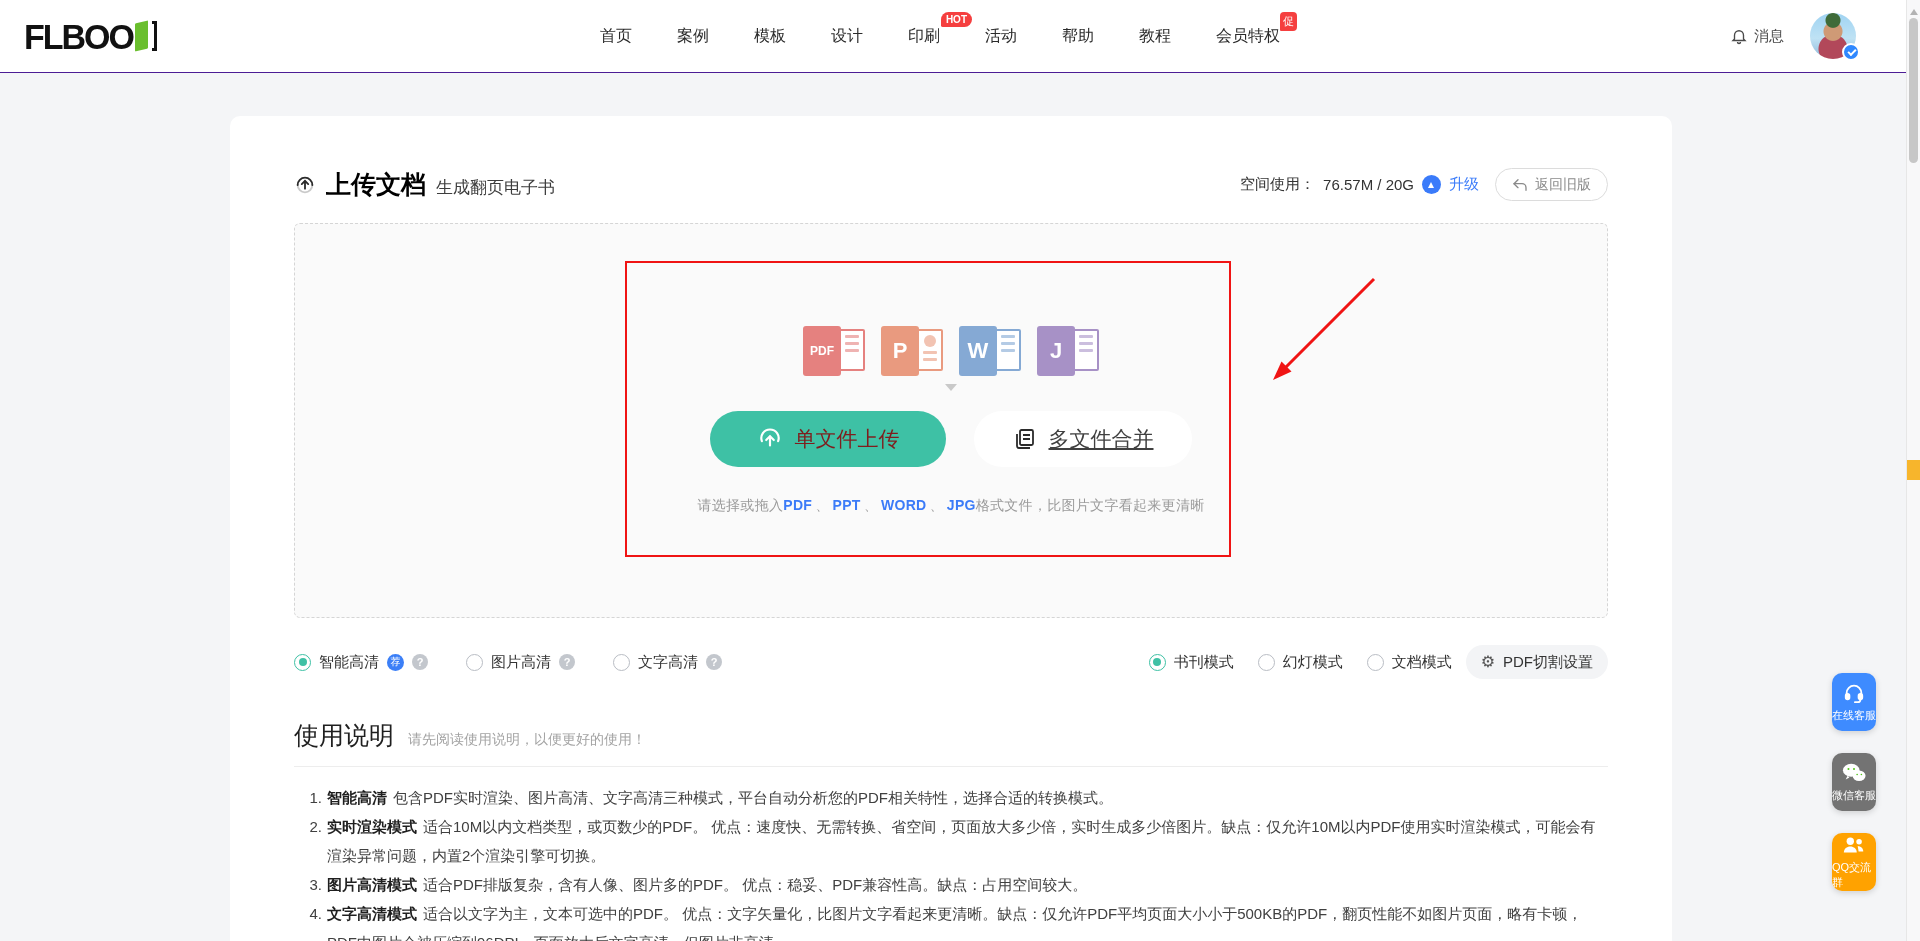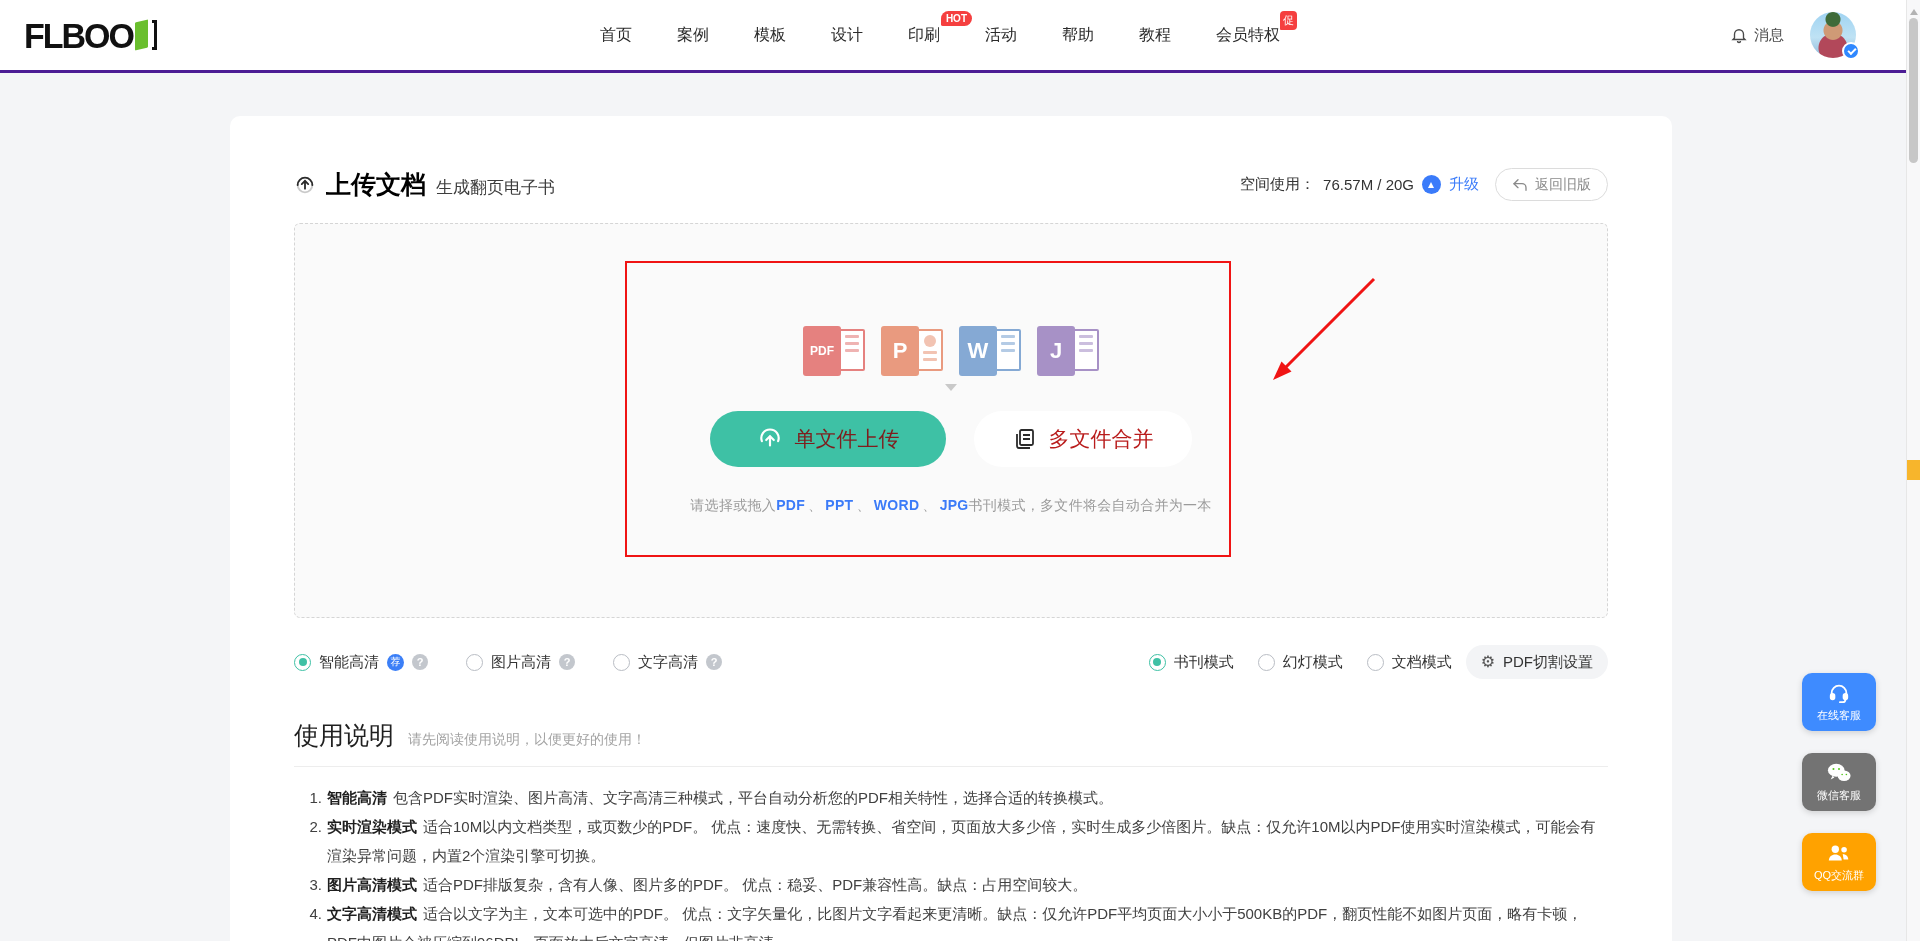--- a/index.html
+++ b/index.html
@@ -1,20 +1,20 @@
 <!DOCTYPE html>
 <html><head>
 <meta charset="utf-8">
 <style>
   * { margin:0; padding:0; box-sizing:border-box; }
   html,body { width:1920px; height:941px; overflow:hidden;
     font-family:"Liberation Sans","DejaVu Sans",sans-serif; background:#f4f5f7; }
 
   
-  .navbar { height:73px; background:#fff; border-bottom:3px solid #4c1d95;
+  .navbar { height:73px; background:#fff; border-bottom:1px solid #4c1d95;
     display:flex; align-items:center; padding:0 64px 0 24px; position:relative; z-index:5; }
   .logo-wrap { flex:1; display:flex; align-items:center; }
   .logo { display:flex; align-items:center; cursor:pointer; }
   .logo-text { font-size:34px; font-weight:800; letter-spacing:-2px; color:#111;
     font-family:"Liberation Sans",sans-serif; transform:scaleY(1.05); }
   .logo-book { width:24px; height:30px; margin-left:2px; position:relative; }
   .logo-book .green { position:absolute; left:0; top:1px; width:13px; height:28px;
     background:#6abf2e; transform:skewY(-14deg); border-radius:1px; }
   .logo-book .bar { position:absolute; right:2px; top:0; width:5px; height:30px;
     border:3px solid #111; border-left:none; }
@@ -77,21 +77,21 @@
   .ficon.word .page  { border-color:#85a9d4; } .ficon.word .page i { background:#b4cbe5; }
   .ficon.jpg  .front { background:#a791c6; font-size:22px; }
   .ficon.jpg  .page  { border-color:#a791c6; } .ficon.jpg .page i { background:#cbbede; }
   .tri-down { margin-top:8px; width:0; height:0; border:6px solid rgba(0,0,0,0);
     border-top:7px solid #c9c9c9; }
   .btn-row { display:flex; gap:28px; margin-top:14px; align-items:center; }
   .btn { height:56px; border:none; border-radius:28px; font-size:21px; display:flex;
     align-items:center; justify-content:center; gap:12px; cursor:pointer;
     font-family:inherit; }
   .btn-upload { width:236px; background:#3ec1a5; color:#7f1d1d; }
-  .btn-merge  { width:218px; background:#fff; color:#b91c1c; }
+  .btn-merge  { width:218px; background:#fff; color:#404040;text-decoration:underline; }
   .hint { margin-top:30px; font-size:14px; color:#9b9b9b; letter-spacing:.3px; }
   .hint b { color:#3b7bf8; font-weight:bold; }
   .hint .sep { margin:0 3px; }
 
   
   .anno-rect { position:absolute; left:625px; top:188px; width:606px; height:296px;
     border:2px solid #f01414; pointer-events:none; z-index:4; }
   .anno-arrow { position:absolute; left:1255px; top:195px; pointer-events:none; z-index:4; }
 
   
@@ -121,21 +121,21 @@
   .ins-title { font-size:25px; font-weight:500; color:#1f1f1f; }
   .ins-sub { font-size:14px; color:#a3a3a3;text-align:center; }
   .ins-list { margin-top:16px; margin-left:8px; }
   .ins-item { display:flex; font-size:15px; color:#404040; line-height:29px; }
   .ins-item .num { width:20px; flex:none; text-align:right; margin-right:5px; }
   .ins-item b { color:#1f1f1f; margin-right:6px; }
 
   
   .float-stack { position:fixed; right:44px; top:673px; display:flex; flex-direction:column;
     gap:22px; z-index:9; }
-  .fbtn { width:74px; height:58px; border-radius:10px; display:flex; flex-direction:column;
+  .fbtn { width:44px; height:58px; border-radius:10px; display:flex; flex-direction:column;
     align-items:center; justify-content:center; gap:4px; color:#fff; cursor:pointer;
     box-shadow:0 2px 6px rgba(0,0,0,.15); }
   .fbtn span { font-size:11px; }
   .fbtn.svc { background:#3e8bff; } .fbtn.wx { background:#737373; } .fbtn.qq { background:#ffa200; }
 
   
   .scrollbar { position:fixed; right:0; top:0; width:14px; height:941px; background:#f8f8f9;
     border-left:1px solid #e7e7e7; z-index:20; }
   .sb-up { position:absolute; top:5px; left:3px; width:0; height:0;
     border:4px solid rgba(0,0,0,0); border-bottom:6px solid #b3b3b3; }
@@ -258,21 +258,21 @@
         </button>
         <button class="btn btn-merge">
           <svg width="24" height="24" viewBox="0 0 24 24" fill="none" stroke="#2b2b2b" stroke-width="1.8" stroke-linejoin="round">
             <rect x="7" y="3" width="13" height="15" rx="1.5"></rect>
             <path d="M4 7v12a2 2 0 0 0 2 2h11"></path>
             <path d="M10 8h7M10 12h7"></path>
           </svg>
           <span>多文件合并</span>
         </button>
       </div>
-      <div class="hint"><span>请选择或拖入</span><b>PDF</b><span class="sep">、</span><b>PPT</b><span class="sep">、</span><b>WORD</b><span class="sep">、</span><b>JPG</b><span>书刊模式，多文件将会自动合并为一本</span></div>
+      <div class="hint"><span>请选择或拖入</span><b>PDF</b><span class="sep">、</span><b>PPT</b><span class="sep">、</span><b>WORD</b><span class="sep">、</span><b>JPG</b><span>格式文件，比图片文字看起来更清晰</span></div>
     </div>
 
     <div class="opt-row">
       <div class="radio-group">
         <div class="radio-item">
           <span class="radio checked"></span>
           <span class="radio-label">智能高清</span>
           <span class="rec-badge">荐</span>
           <span class="help">?</span>
         </div>

